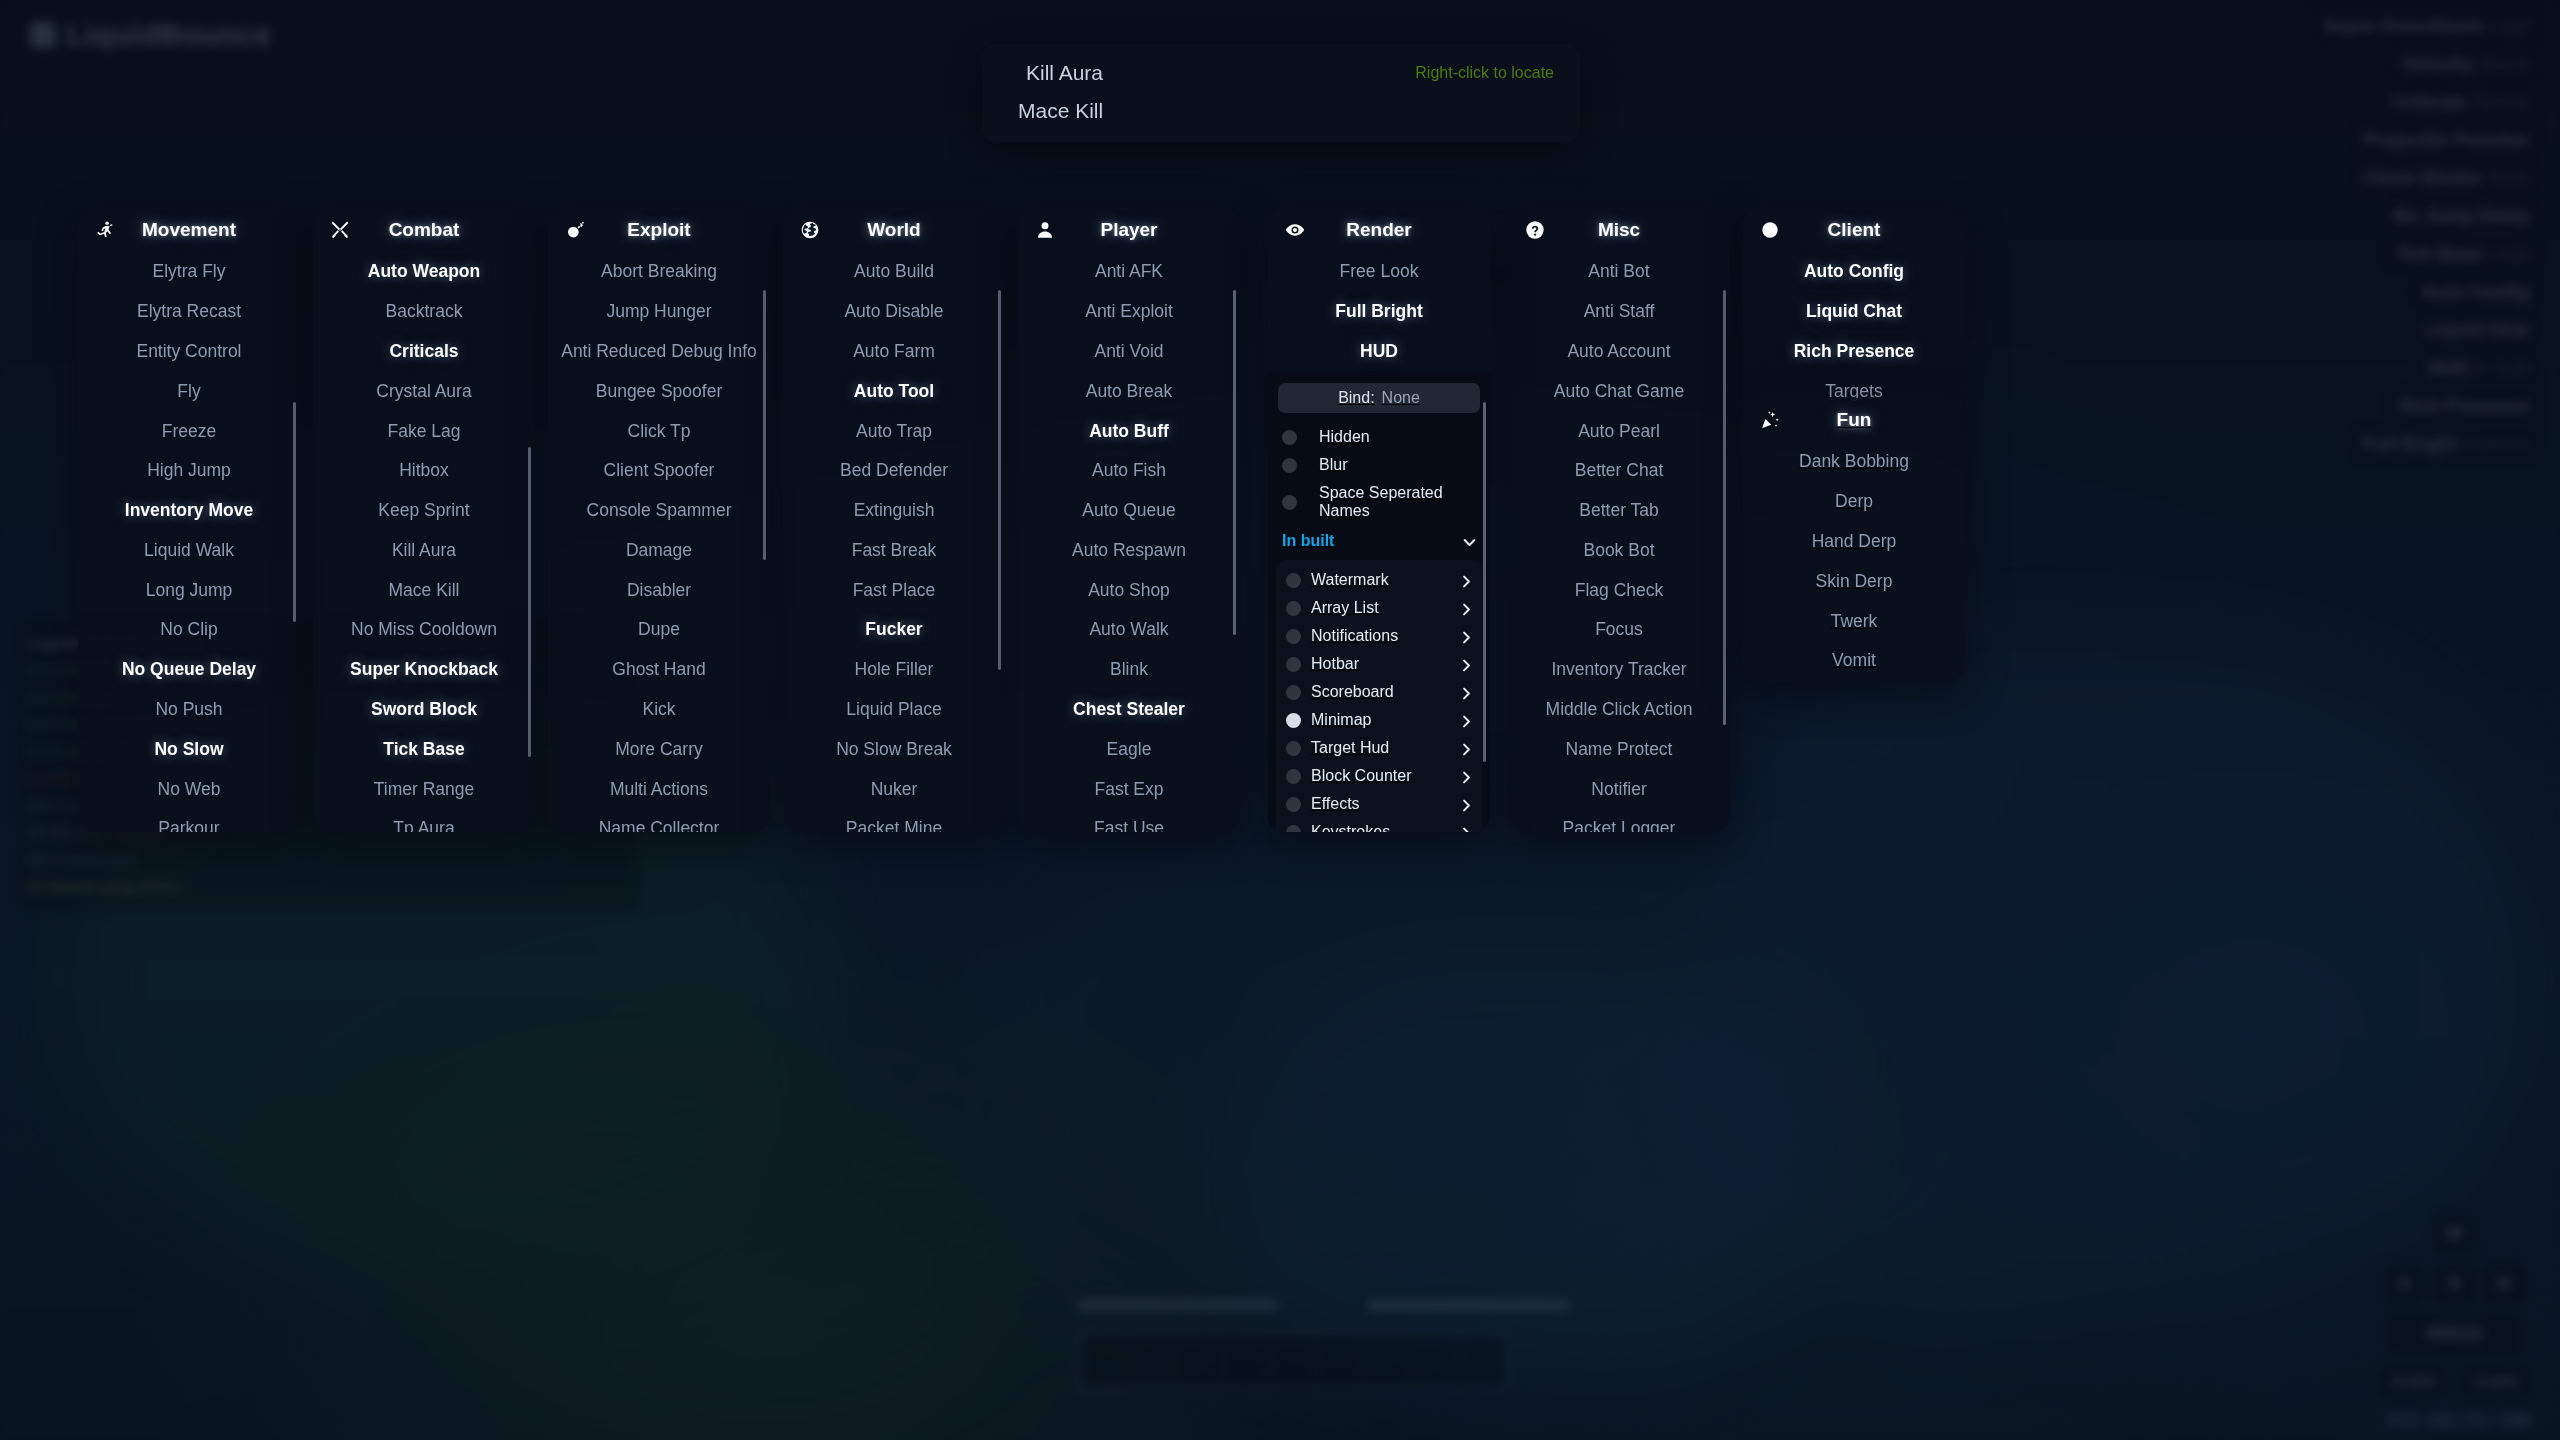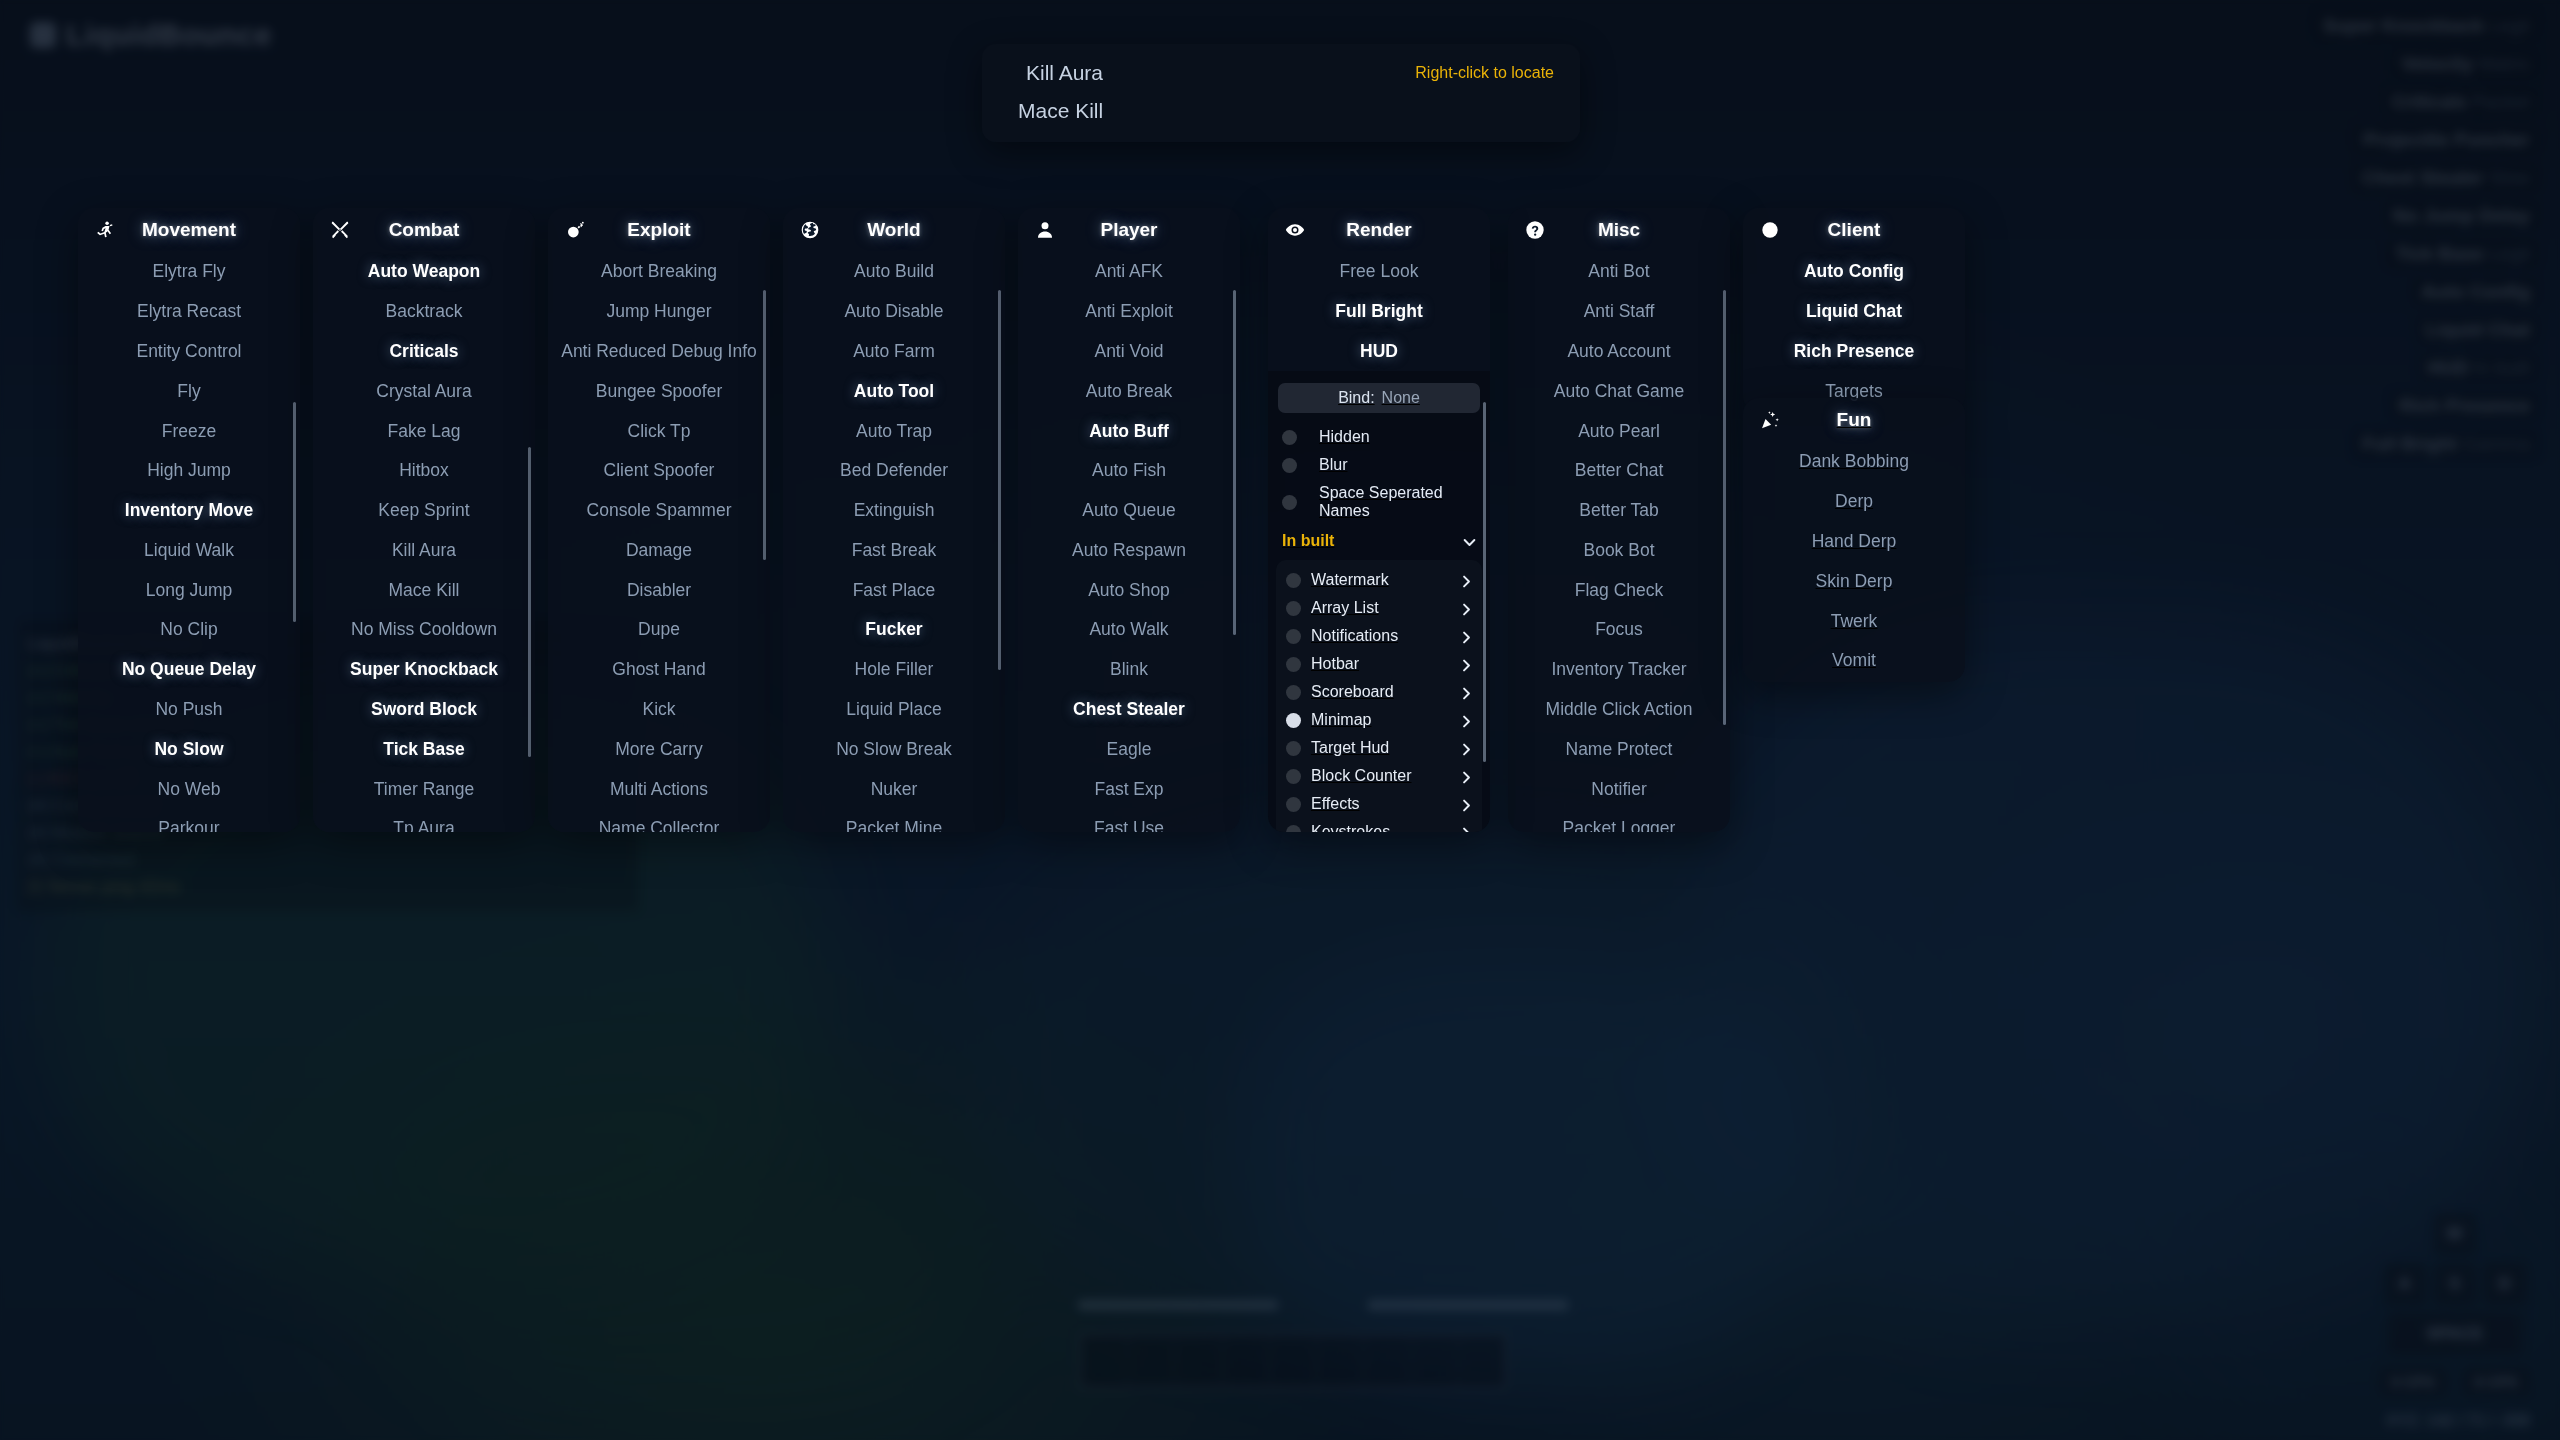--- a/index.html
+++ b/index.html
@@ -131,21 +131,21 @@
     padding: 14px 26px 18px 26px;
     font-size: 22px; color: #e8eef7; font-weight: 400;
   }
   .search-result {
     display: flex; align-items: center; justify-content: space-between;
     padding: 7px 26px;
     font-size: 21px; color: #c6d2e2;
   }
   .search-result .sr-name { padding-left: 10px; }
   .search-result.first .sr-name { padding-left: 18px; }
-  .search-result .sr-hint { font-size: 16px; color: #eab308; }
+  .search-result .sr-hint { font-size: 16px; color: #4d7c0f; }
 
   
   .panel {
     position: absolute;
     background: rgba(9,16,28,.90);
     border-radius: 16px;
     box-shadow: 0 12px 40px rgba(0,0,0,.42);
     overflow: hidden;
     width: 222px;
   }
@@ -208,21 +208,21 @@
   }
   .dot {
     width: 15px; height: 15px; border-radius: 50%;
     background: #30363f; flex: none;
   }
   .dot.on { background: #d8dee8; }
 
   .group-row {
     display: flex; align-items: center; justify-content: space-between;
     padding: 7px 14px 6px 14px;
-    font-size: 16px; font-weight: 700; color: #eab308;
+    font-size: 16px; font-weight: 700; color: #0ea5e9;
   }
   .chev-down { width: 13px; height: 13px; }
   .chev-down svg, .chev-right svg { width: 100%; height: 100%; stroke: #e6ecf5; fill: none; stroke-width: 2.4; }
 
   .sublist {
     margin: 4px 8px 0 8px;
     background: rgba(12,18,29,.92);
     border-radius: 10px;
     padding: 6px 0 0 0;
     overflow: hidden;

